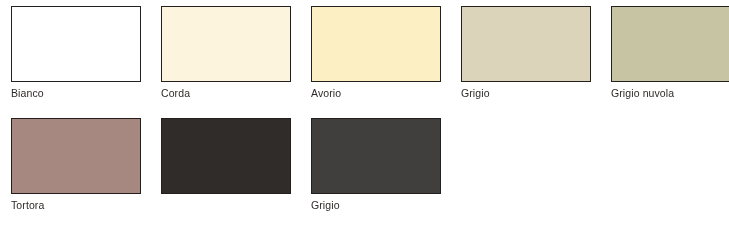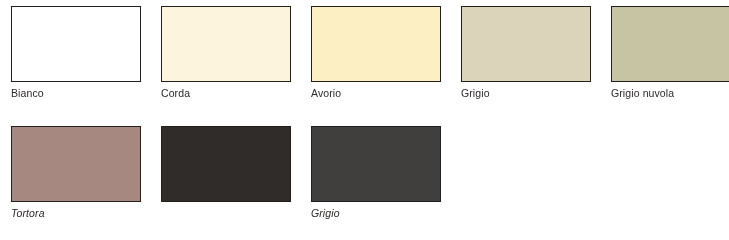--- a/index.html
+++ b/index.html
@@ -18,21 +18,21 @@
     width: 729px;
     height: 220px;
   }
   .swatch-row {
     position: absolute;
     left: 0;
     display: flex;
     flex-direction: row;
   }
   .swatch-row.row-1 { top: 6px; }
-  .swatch-row.row-2 { top: 126px; font-style: italic; }
+  .swatch-row.row-2 { top: 118px; }
 
   .swatch-cell {
     width: 130px;
     margin-left: 11px;
     margin-right: 9px;
     display: flex;
     flex-direction: column;
   }
   .swatch-chip {
     width: 130px;

